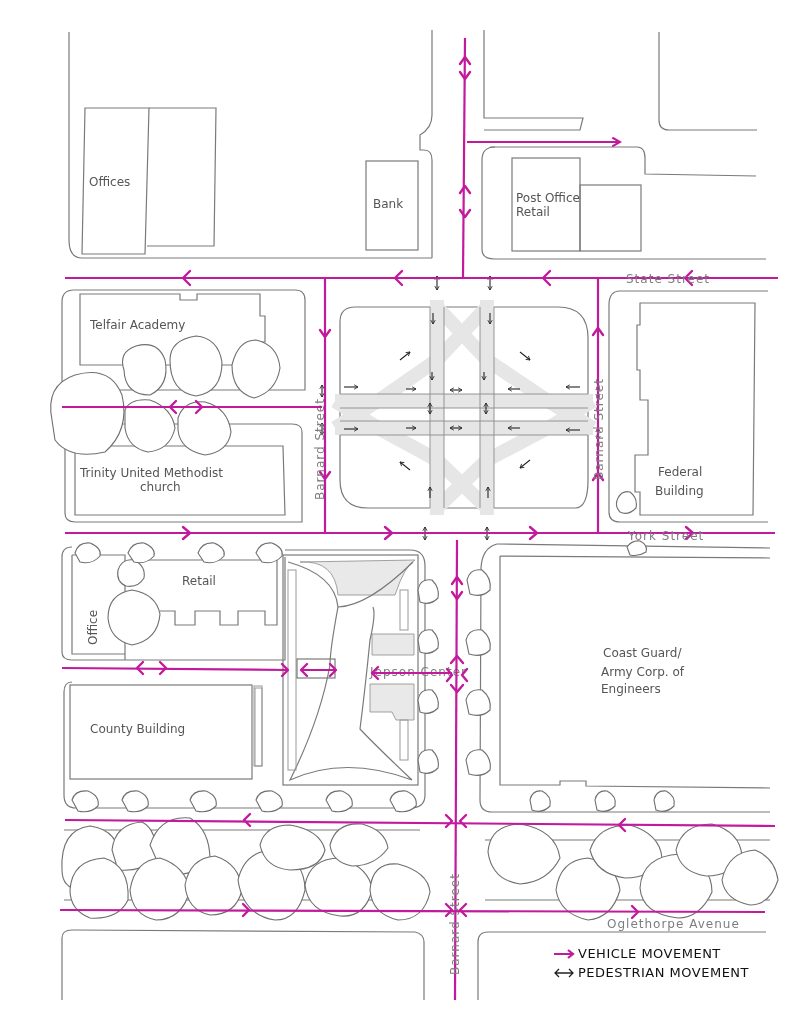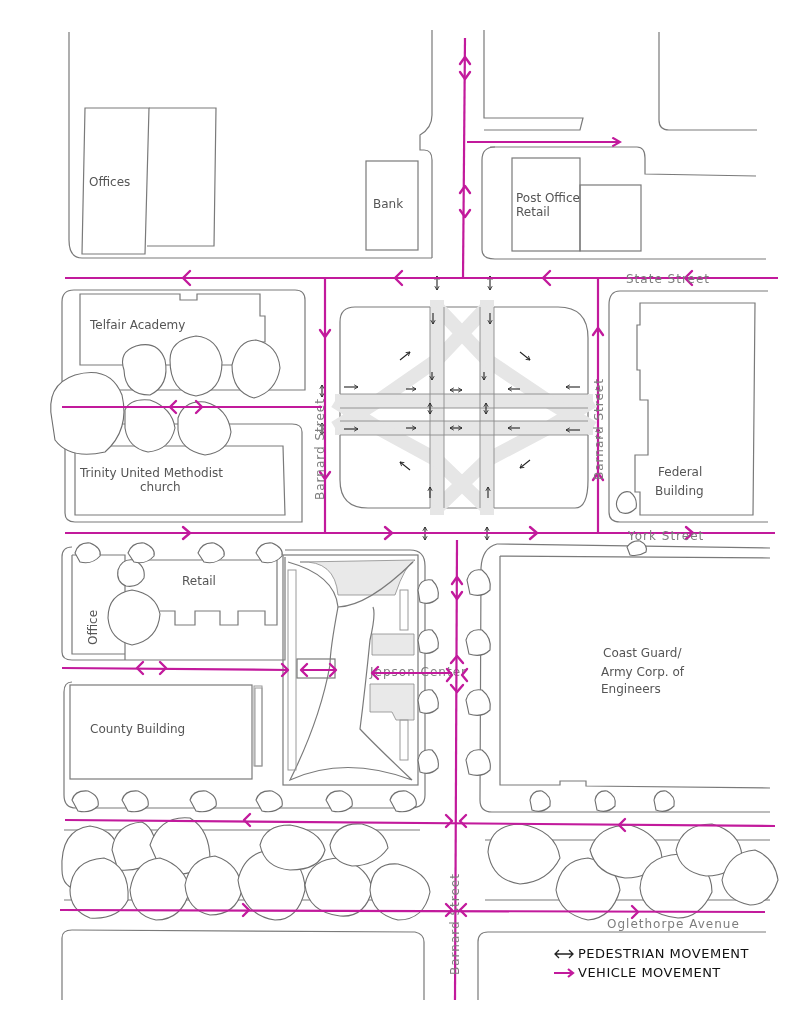--- a/index.html
+++ b/index.html
@@ -290,23 +290,23 @@
     <path class="veh-head" d="M243,904 L249,910 L243,916"></path>
     <path class="veh-head" d="M632,906 L638,912 L632,918"></path>
     <path class="veh-head" d="M446,904 L452,910 L446,916 M466,904 L460,910 L466,916"></path>
     <text class="street-lbl" x="607" y="928" font-size="12">Oglethorpe Avenue</text>
   </g>
 </svg>
 
 <div class="legend">
   <div class="legend-row">
     <svg class="legend-sym" viewBox="0 0 22 10">
+      <path d="M1,5 L20,5 M15,1 L20,5 L15,9" fill="none" stroke="#c21a9c" stroke-width="2.2"></path>
+    </svg>
+    <span>VEHICLE MOVEMENT</span>
+  </div>
+  <div class="legend-row">
+    <svg class="legend-sym" viewBox="0 0 22 10">
       <path d="M2,5 L20,5 M6,1 L2,5 L6,9 M16,1 L20,5 L16,9" fill="none" stroke="#222" stroke-width="1.3"></path>
     </svg>
     <span>PEDESTRIAN MOVEMENT</span>
   </div>
-  <div class="legend-row">
-    <svg class="legend-sym" viewBox="0 0 22 10">
-      <path d="M1,5 L20,5 M15,1 L20,5 L15,9" fill="none" stroke="#c21a9c" stroke-width="2.2"></path>
-    </svg>
-    <span>VEHICLE MOVEMENT</span>
-  </div>
 </div>
 
 </body></html>

